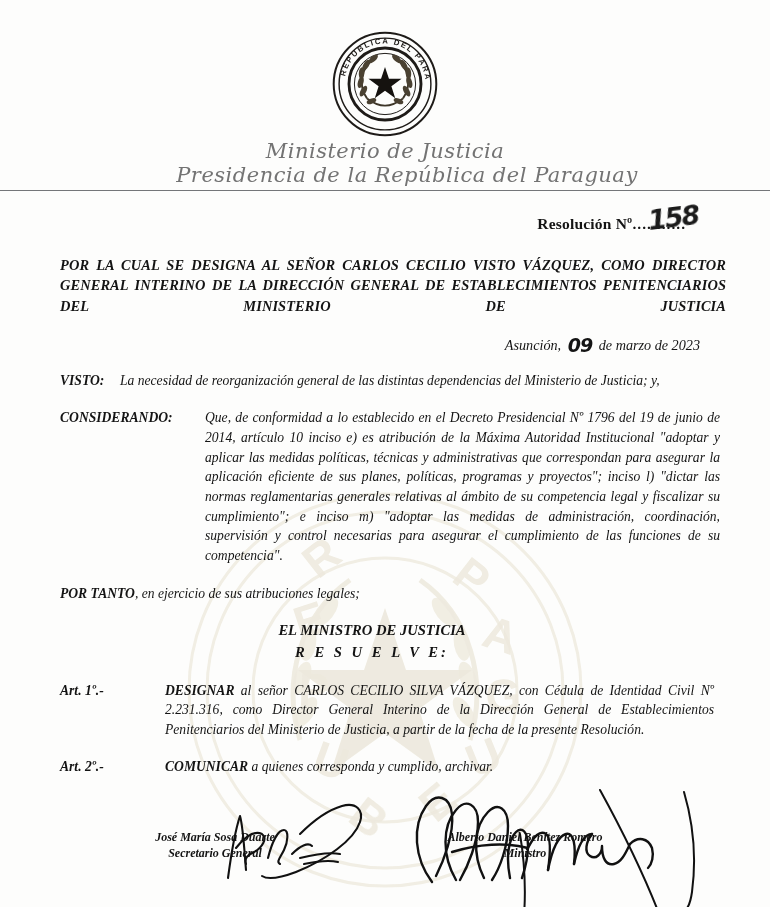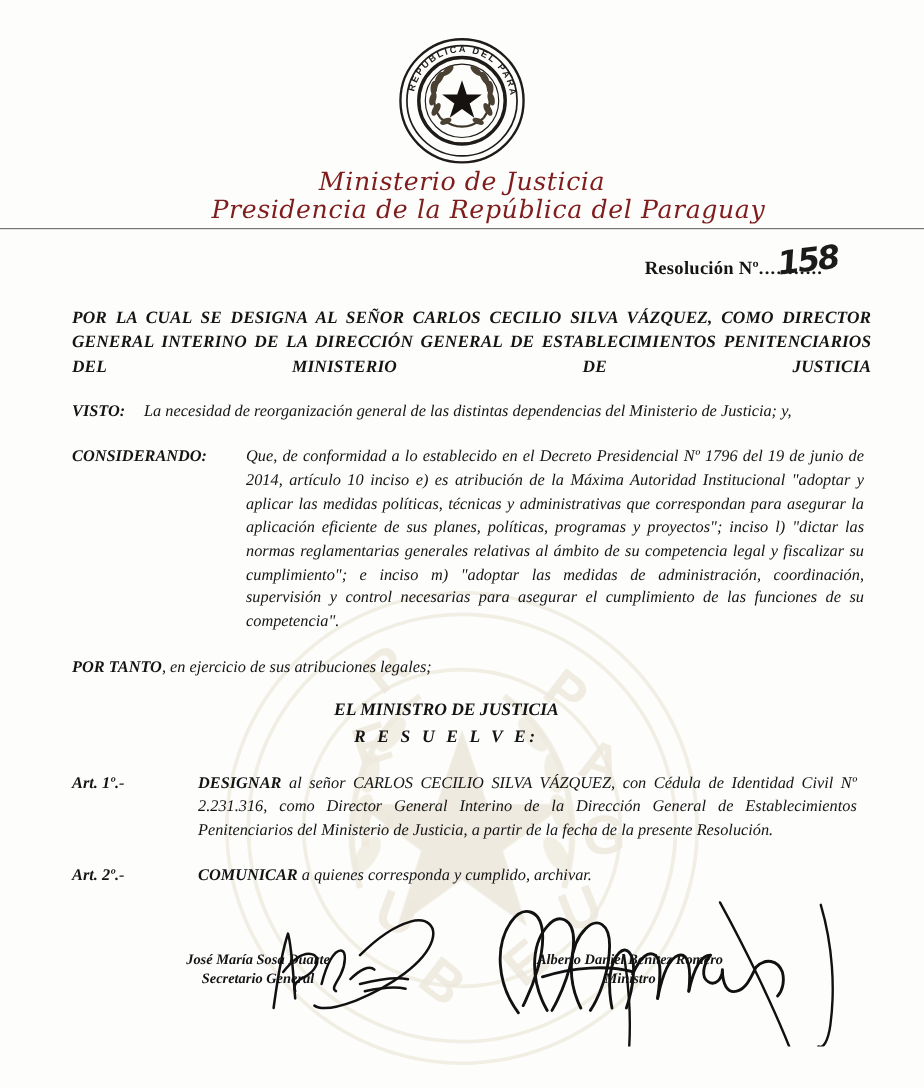--- a/index.html
+++ b/index.html
@@ -42,21 +42,21 @@
     margin: 0 auto;
     display: block;
   }
   .ministry-lines {
     margin-top: 2px;
     line-height: 1.12;
   }
   .script {
     font-family: "DejaVu Serif", "Liberation Serif", serif;
     font-style: italic;
-    color: #7f1d1d;
+    color: #737373;
     letter-spacing: 0.5px;
   }
   .ministry-1 {
     font-size: 21px;
   }
   .ministry-2 {
     font-size: 21px;
     padding-left: 44px;
   }
   .header-rule {
@@ -301,22 +301,27 @@
 
   <div class="header-rule"></div>
 
   <div class="body">
 
     <div class="reso-line">
       <span>Resolución Nº</span><span class="reso-dots">....</span><span class="reso-dots">.......</span>
       <span class="reso-num">158</span>
     </div>
 
-    <div class="title-block">POR LA CUAL SE DESIGNA AL SEÑOR CARLOS CECILIO SILVA VÁZQUEZ, COMO DIRECTOR GENERAL INTERINO DE LA DIRECCIÓN GENERAL DE ESTABLECIMIENTOS PENITENCIARIOS DEL MINISTERIO DE JUSTICIA</div>
-
+    <div class="title-block">POR LA CUAL SE DESIGNA AL SEÑOR CARLOS CECILIO VISTO VÁZQUEZ, COMO DIRECTOR GENERAL INTERINO DE LA DIRECCIÓN GENERAL DE ESTABLECIMIENTOS PENITENCIARIOS DEL MINISTERIO DE JUSTICIA</div>
+
+    <div class="date-line">
+      <span>Asunción,</span>
+      <span class="date-day">09</span>
+      <span>de marzo de 2023</span>
+    </div>
 
     <div class="row row-visto">
       <div class="label">VISTO:</div>
       <div class="text">La necesidad de reorganización general de las distintas dependencias del Ministerio de Justicia; y,</div>
     </div>
 
     <div class="row row-cons">
       <div class="label">CONSIDERANDO:</div>
       <div class="text">Que, de conformidad a lo establecido en el Decreto Presidencial Nº 1796 del 19 de junio de 2014, artículo 10 inciso e) es atribución de la Máxima Autoridad Institucional "adoptar y aplicar las medidas políticas, técnicas y administrativas que correspondan para asegurar la aplicación eficiente de sus planes, políticas, programas y proyectos"; inciso l) "dictar las normas reglamentarias generales relativas al ámbito de su competencia legal y fiscalizar su cumplimiento"; e inciso m) "adoptar las medidas de administración, coordinación, supervisión y control necesarias para asegurar el cumplimiento de las funciones de su competencia".</div>
     </div>

